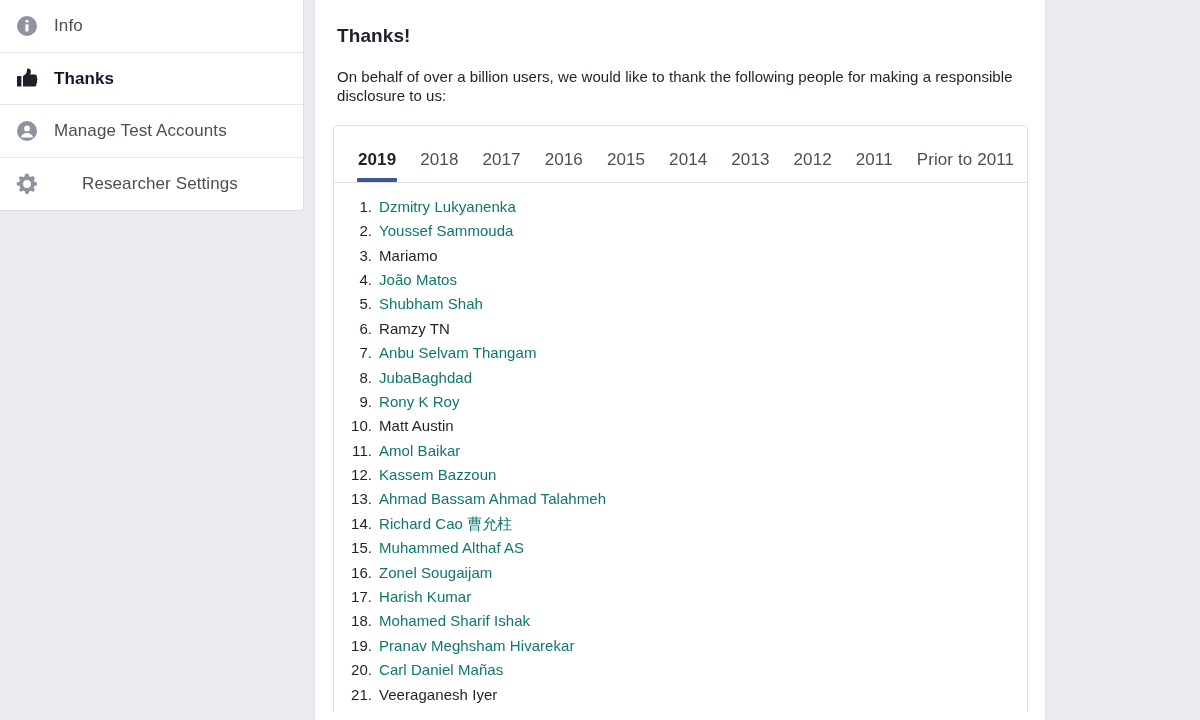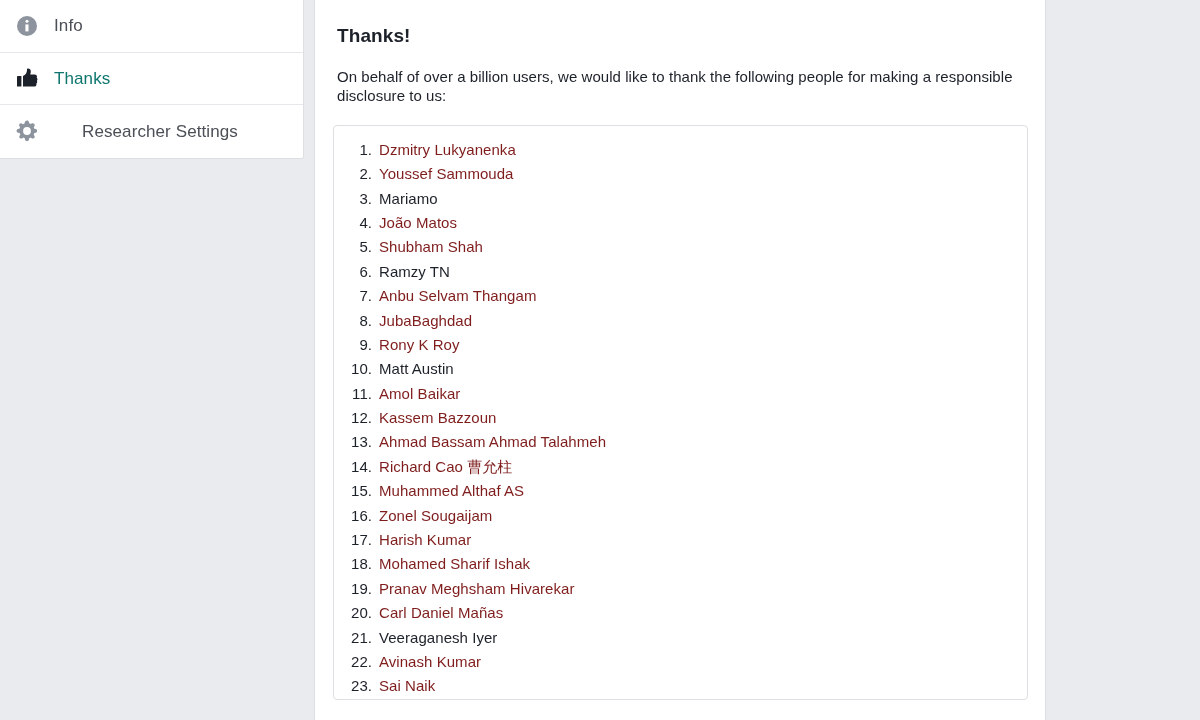--- a/index.html
+++ b/index.html
@@ -57,22 +57,22 @@
   .nav-icon svg { display: block; }
 
   .nav-label {
     font-size: 17px;
     color: #4b4f56;
     line-height: 1;
     letter-spacing: .1px;
     white-space: nowrap;
   }
   .nav-item.active .nav-label {
-    color: #0f766e;
-    font-weight: normal;
+    color: #0f172a;
+    font-weight: bold;
     text-align: right;
   }
 
   
   .gutter {
     width: 10px;
     flex: 0 0 10px;
     height: 720px;
     background: #e9ebee;
   }
@@ -174,21 +174,21 @@
     left: 0;
     width: 38px;
     text-align: right;
     color: #1d2129;
     font-size: 15px;
   }
   .thanks-list li .nm {
     color: #1d2129;
   }
   .thanks-list li.link .nm {
-    color: #7f1d1d;
+    color: #0f766e;
     cursor: pointer;
   }
 
   .bottom-shadow {
     position: absolute;
     left: -1px;
     right: -1px;
     bottom: 0;
     height: 8px;
     background: #fff;
@@ -222,37 +222,59 @@
         <span class="nav-icon">
           <svg width="23" height="22" viewBox="0 0 23 22">
             <rect x="1" y="9" width="4.4" height="10.5" rx=".6" fill="#1d2129"></rect>
             <path d="M7 19.5V8.9c1.8-.7 3-2 3.6-3.6.3-.9.4-1.9.4-2.8 0-.6.5-1 1.1-1 1.6 0 2.7 1.2 2.7 3 0 1-.2 2-.6 3h4.6c1.3 0 2.2 1 2.2 2.1 0 .4-.1.7-.3 1.1.5.4.8 1 .8 1.6 0 .6-.2 1.1-.6 1.5.2.3.3.7.3 1.1 0 .7-.4 1.3-.9 1.6.1.3.2.6.2.9 0 1.1-1 2.1-2.2 2.1z" fill="#1d2129"></path>
           </svg>
         </span>
         <span class="nav-label">Thanks</span>
       </div>
       <div class="nav-item">
         <span class="nav-icon">
+          <svg width="22" height="22" viewBox="0 0 22 22">
+            <circle cx="11" cy="11" r="10" fill="#8d949e"></circle>
+            <circle cx="11" cy="8.4" r="2.9" fill="#fff"></circle>
+            <path d="M4.9 17.6c.6-3 3.1-4.6 6.1-4.6s5.5 1.6 6.1 4.6z" fill="#fff"></path>
+          </svg>
+        </span>
+        <span class="nav-label">Manage Test Accounts</span>
+      </div>
+      <div class="nav-item">
+        <span class="nav-icon">
           <svg width="24" height="24" viewBox="0 0 24 24">
             <path d="M12 1.6c.9 0 1.6.4 1.8 1.1l.4 1.6c.5.2 1 .4 1.4.7l1.5-.7c.7-.3 1.5-.1 2 .5l.1.1c.6.6.7 1.4.3 2l-.8 1.4c.3.5.5.9.6 1.4l1.6.4c.7.2 1.2.9 1.2 1.7v.2c0 .8-.5 1.5-1.2 1.7l-1.6.4c-.1.5-.3 1-.6 1.4l.8 1.4c.4.7.3 1.5-.3 2l-.1.1c-.6.6-1.4.7-2 .4l-1.5-.8c-.4.3-.9.5-1.4.7l-.4 1.6c-.2.7-.9 1.2-1.7 1.2h-.2c-.8 0-1.5-.5-1.7-1.2l-.4-1.6c-.5-.2-1-.4-1.4-.7l-1.5.8c-.7.3-1.5.2-2-.4l-.1-.1c-.6-.6-.7-1.4-.3-2l.8-1.4c-.3-.5-.5-.9-.6-1.4l-1.6-.4C2.1 13.5 1.6 12.8 1.6 12v-.2c0-.8.5-1.5 1.2-1.7l1.6-.4c.2-.5.4-1 .7-1.4l-.8-1.4c-.4-.7-.3-1.5.3-2l.1-.1c.6-.6 1.4-.7 2-.4l1.4.8c.5-.3.9-.5 1.4-.7l.4-1.6c.2-.7.9-1.2 1.7-1.2zM12 8.1a3.9 3.9 0 1 0 0 7.8 3.9 3.9 0 0 0 0-7.8z" fill="#8d949e"></path>
           </svg>
         </span>
         <span class="nav-label">Researcher Settings</span>
       </div>
     </nav>
 
   <div class="gutter"></div>
 
   <main class="content-col">
 
     <h1 class="page-title">Thanks!</h1>
 
     <p class="page-intro">On behalf of over a billion users, we would like to thank the following people for making a responsible disclosure to us:</p>
 
     <section class="card">
+      <div class="tabs" id="tabs">
+          <div class="tab active">2019</div>
+          <div class="tab">2018</div>
+          <div class="tab">2017</div>
+          <div class="tab">2016</div>
+          <div class="tab">2015</div>
+          <div class="tab">2014</div>
+          <div class="tab">2013</div>
+          <div class="tab">2012</div>
+          <div class="tab">2011</div>
+          <div class="tab">Prior to 2011</div>
+        </div>
       <ol class="thanks-list" id="thanks-list">
           <li class="link"><span class="nm">Dzmitry Lukyanenka</span></li>
           <li class="link"><span class="nm">Youssef Sammouda</span></li>
           <li class=""><span class="nm">Mariamo</span></li>
           <li class="link"><span class="nm">João Matos</span></li>
           <li class="link"><span class="nm">Shubham Shah</span></li>
           <li class=""><span class="nm">Ramzy TN</span></li>
           <li class="link"><span class="nm">Anbu Selvam Thangam</span></li>
           <li class="link"><span class="nm">JubaBaghdad</span></li>
           <li class="link"><span class="nm">Rony K Roy</span></li>

